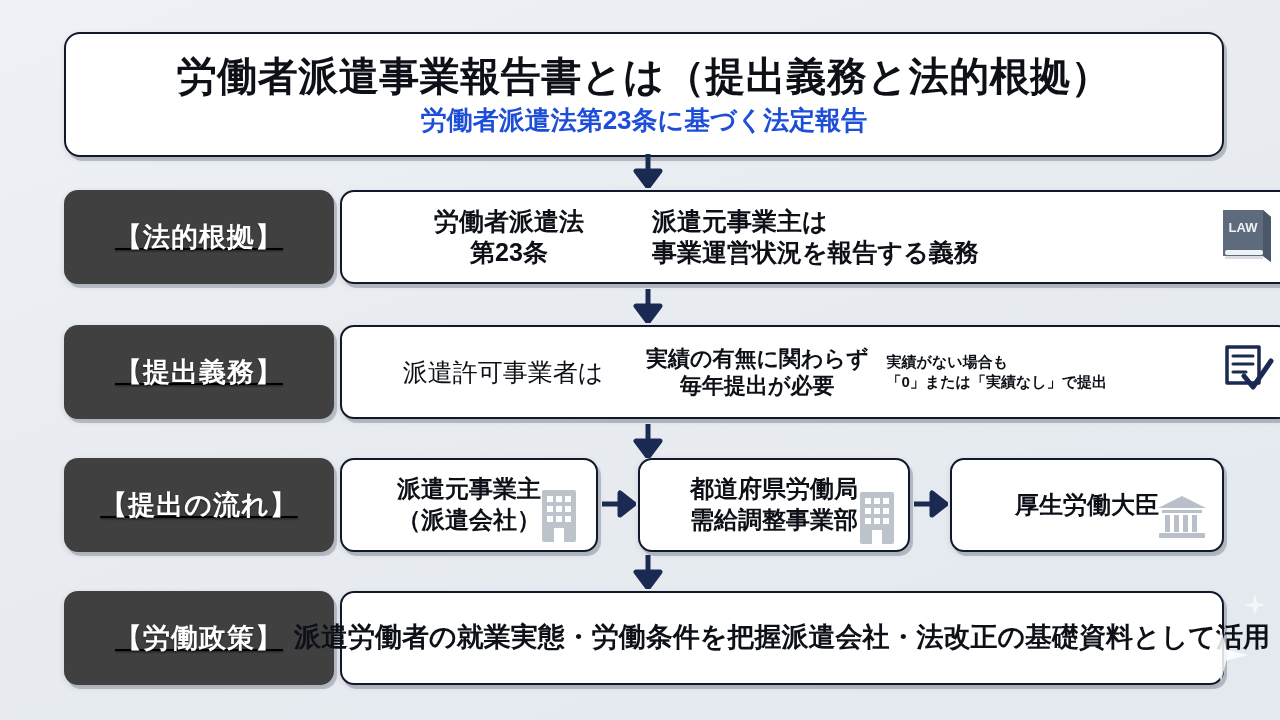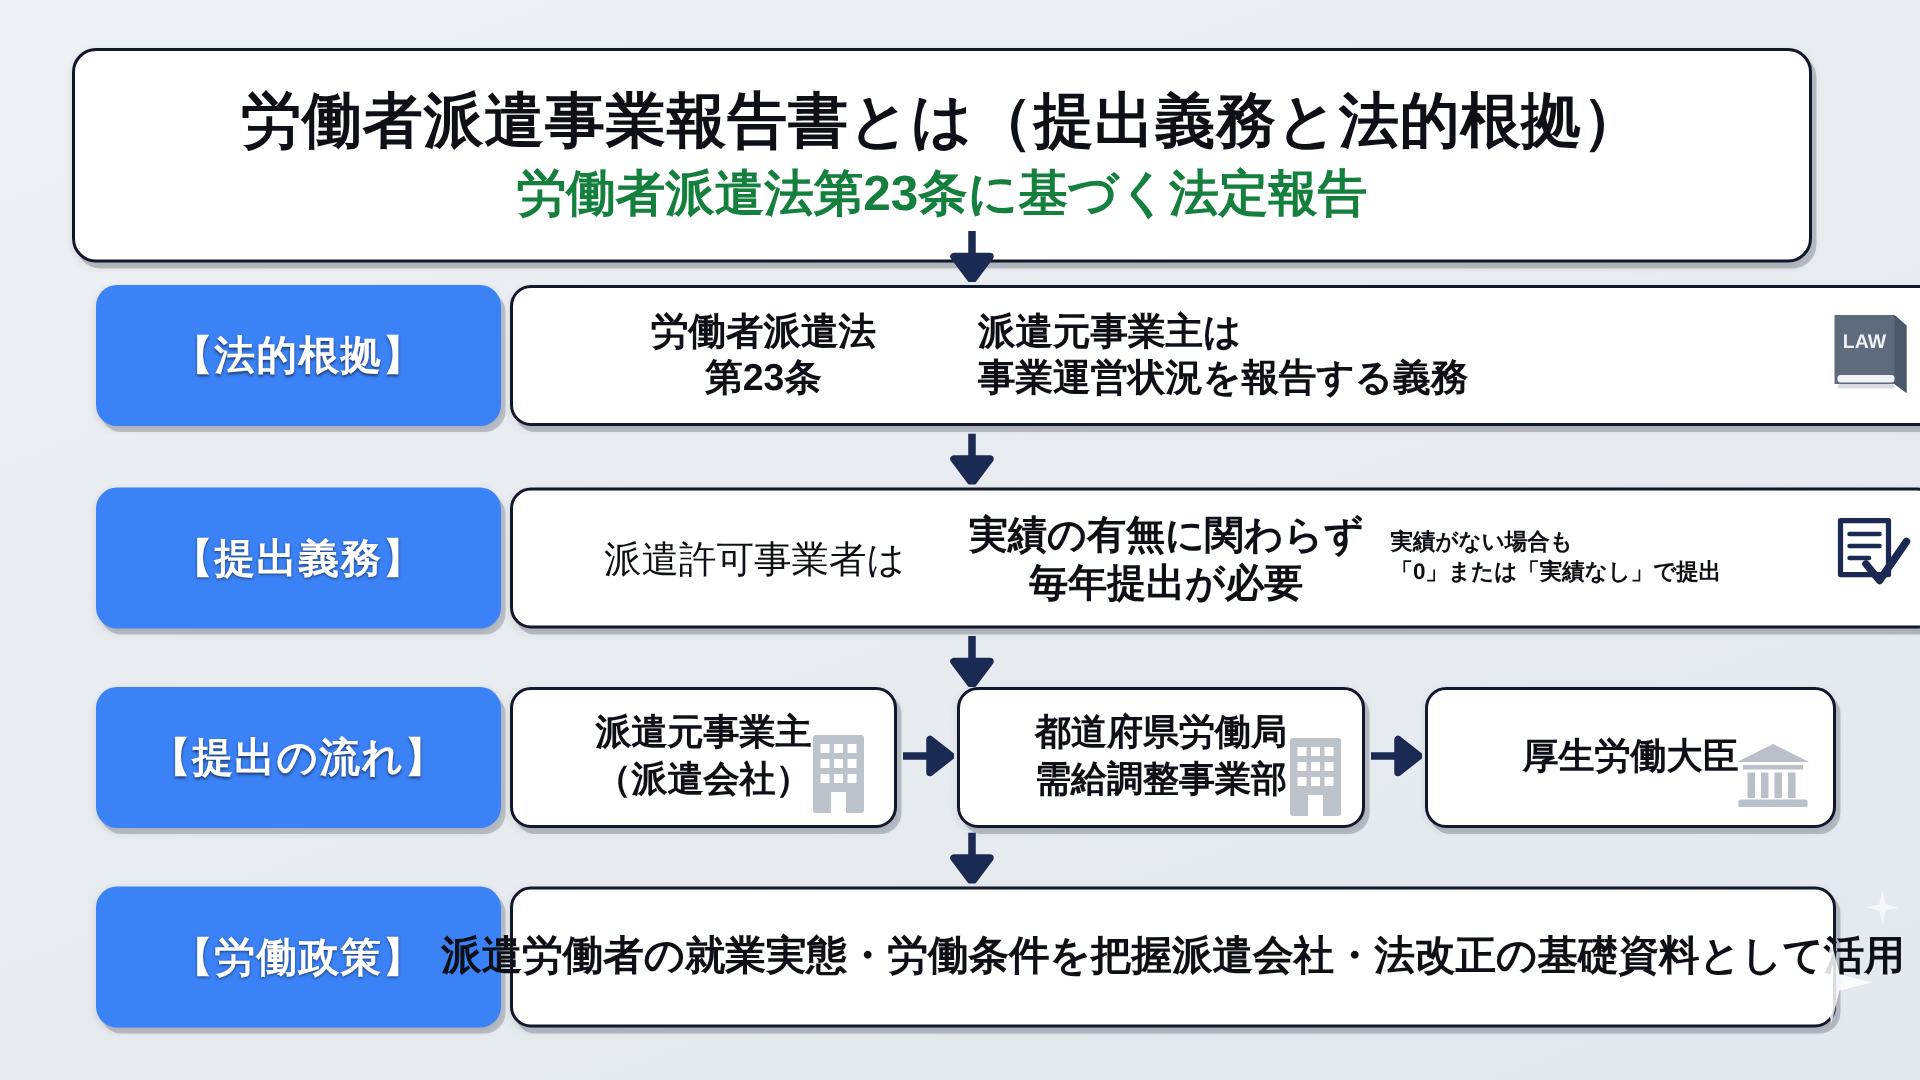--- a/index.html
+++ b/index.html
@@ -24,41 +24,42 @@
     background:#ffffff;
     border:2px solid #12182b;
     border-radius:14px;
     box-shadow:3px 4px 0 rgba(20,26,45,.22), 0 2px 6px rgba(0,0,0,.10);
     box-sizing:border-box;
     position:absolute;
   }
 
   
   #title-card{
-    left:48px;top:32px;width:1160px;height:143px;
+    left:64px;top:32px;width:1160px;height:125px;
     border-radius:16px;
     display:flex;flex-direction:column;align-items:center;justify-content:center;
   }
   #title-main{
     font-size:40px;font-weight:bold;color:#0d1117;letter-spacing:.5px;
     line-height:1.1;white-space:nowrap;
   }
   #title-sub{
-    font-size:33px;font-weight:bold;color:#15803d;margin-top:8px;
+    font-size:26px;font-weight:bold;color:#1d4ed8;margin-top:8px;
     line-height:1.1;white-space:nowrap;
   }
 
   
   .chip{
     position:absolute;left:64px;width:270px;height:94px;
-    background:#3b82f6;
+    background:#404040;
     border-radius:14px;
     box-shadow:3px 4px 0 rgba(20,26,45,.20), 0 2px 6px rgba(0,0,0,.12);
     display:flex;align-items:center;justify-content:center;
     box-sizing:border-box;
+    text-decoration:underline;
   }
   .chip span{
     color:#ffffff;font-size:27px;font-weight:bold;letter-spacing:1px;
     white-space:nowrap;
     text-shadow:0 1px 2px rgba(0,0,0,.55);
   }
 
   
   #row1-card{left:340px;top:190px;width:959px;height:94px;}
   #row2-card{left:340px;top:325px;width:952px;height:94px;}
@@ -76,21 +77,21 @@
   .r1-right{
     font-size:25px;font-weight:bold;color:#0d1117;line-height:1.25;
     margin-left:18px;white-space:nowrap;
   }
 
   .r2-left{
     font-size:25px;font-weight:normal;color:#0d1117;
     width:270px;text-align:center;margin-left:10px;white-space:nowrap;
   }
   .r2-mid{
-    font-size:26px;font-weight:bold;color:#0d1117;line-height:1.25;
+    font-size:22px;font-weight:bold;color:#0d1117;line-height:1.25;
     text-align:center;margin-left:8px;white-space:nowrap;
   }
   .r2-note{
     font-size:15px;font-weight:bold;color:#0d1117;line-height:1.35;
     margin-left:18px;white-space:nowrap;
   }
 
   #row4-card .line{
     font-size:27px;font-weight:bold;color:#0d1117;line-height:1.3;white-space:nowrap;
   }

